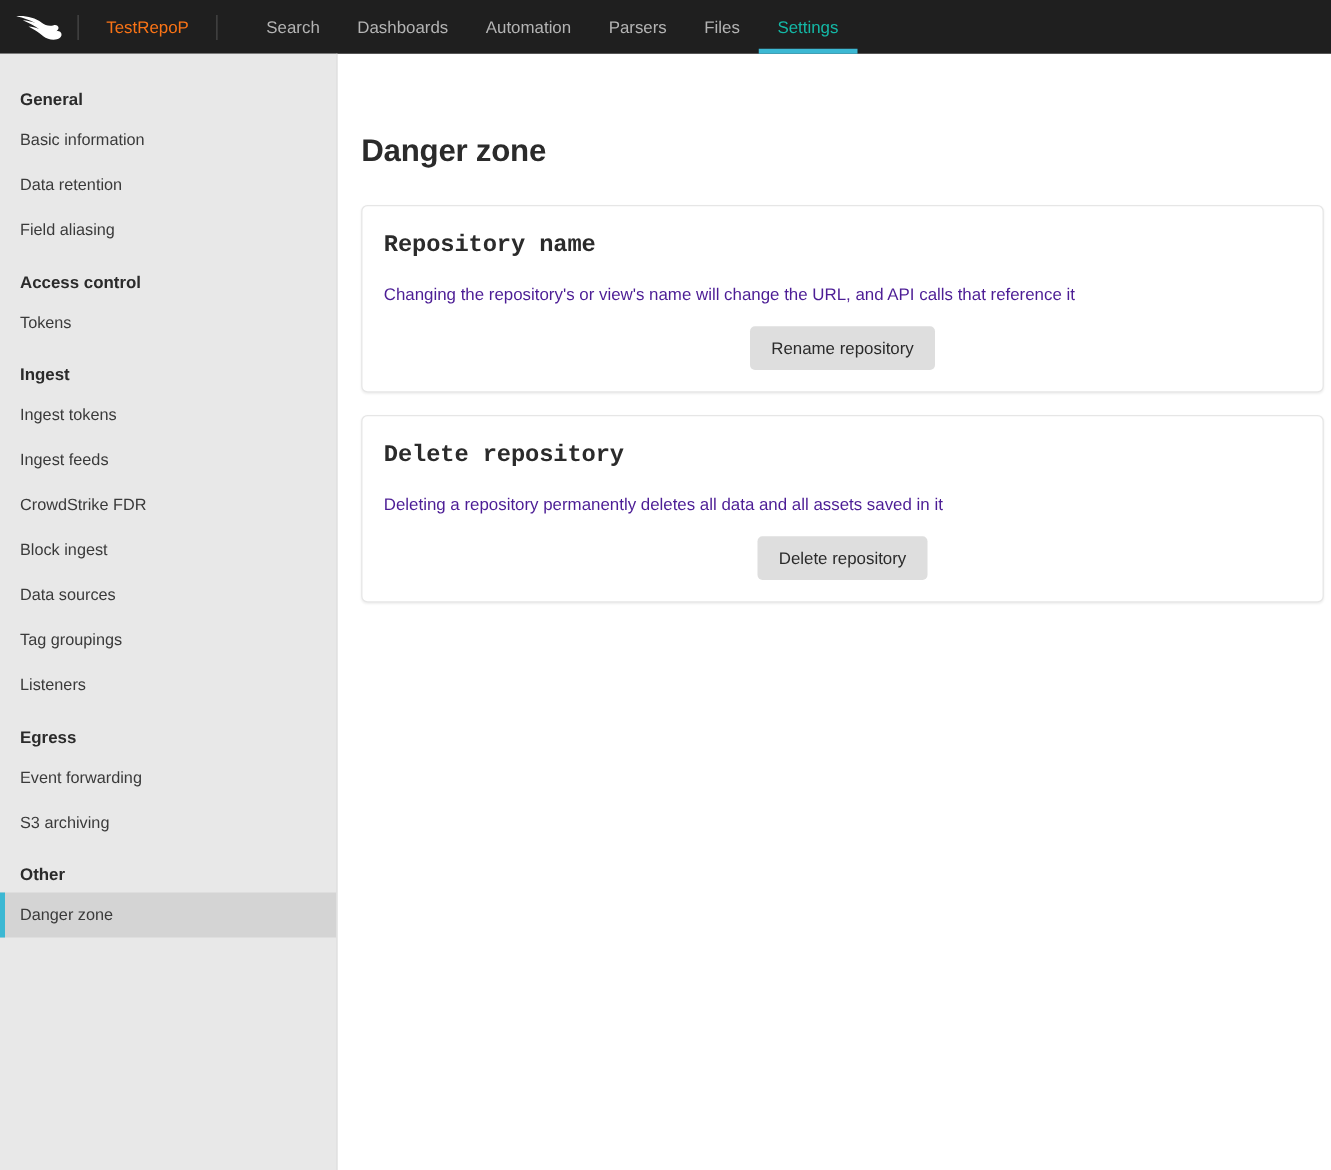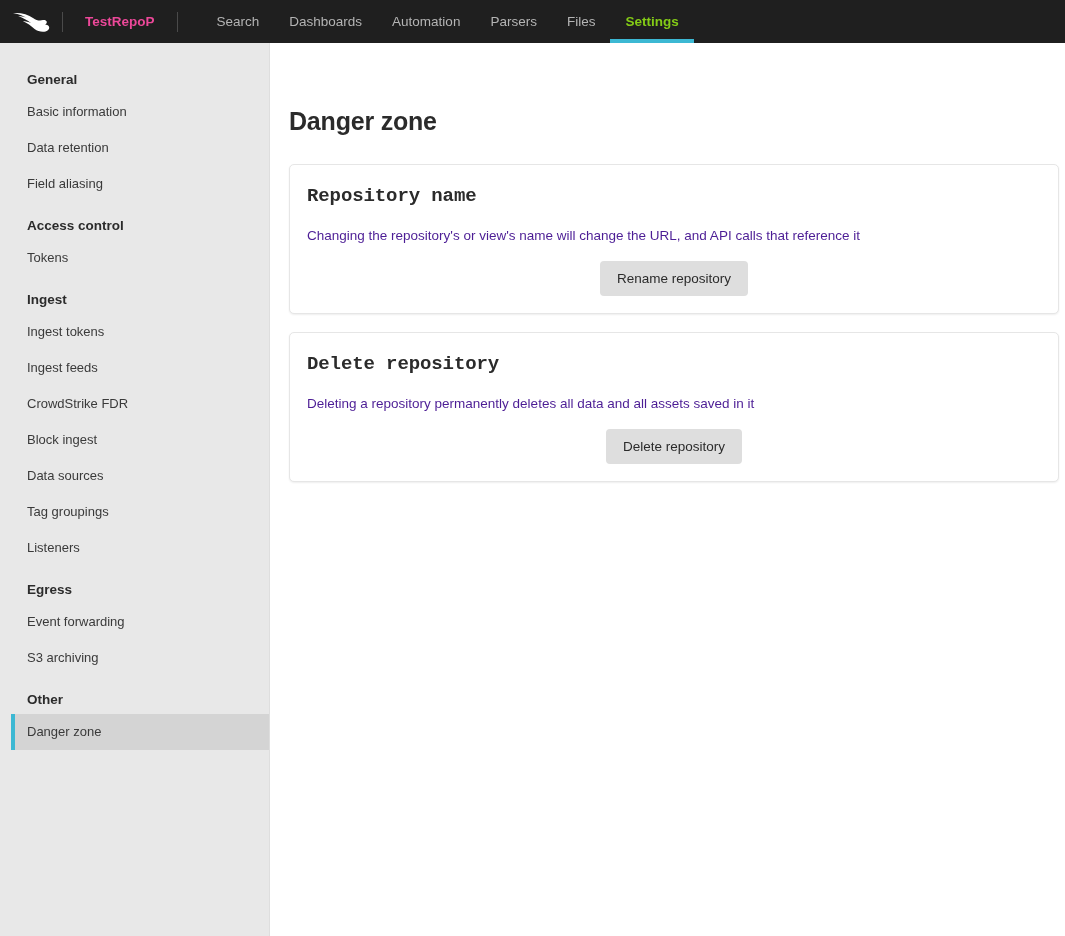--- a/index.html
+++ b/index.html
@@ -28,47 +28,46 @@
   }
   .falcon-logo { display: block; }
   .divider-pipe {
     width: 1px;
     background: #4a4a4a;
     height: 20px;
     align-self: center;
     flex: 0 0 auto;
   }
   .repo-name {
-    color: #ec4899;
+    color: #f97316;
     font-size: 13.5px;
     padding: 0 22px;
     display: flex;
     align-items: center;
     flex: 0 0 auto;
     white-space: nowrap;
-    font-weight: bold;
   }
   .nav-items {
     display: flex;
     align-items: stretch;
     margin-left: 24px;
   }
   .nav-item {
     display: flex;
     align-items: center;
     padding: 0 15px;
     color: #b4b4b4;
     font-size: 13.5px;
     white-space: nowrap;
     position: relative;
     cursor: pointer;
   }
   .nav-item.active {
-    color: #84cc16;
-    font-weight: bold;
+    color: #14b8a6;
+    font-weight: normal;
   }
   .nav-item.active::after {
     content: "";
     position: absolute;
     left: 0; right: 0; bottom: 0;
     height: 4px;
     background: #3cb8d3;
   }
 
   
@@ -80,21 +79,20 @@
 
   
   .sidebar {
     width: 270px;
     flex: 0 0 270px;
     background: #e8e8e8;
     padding-top: 14px;
     border-right: 1px solid #dedede;
     overflow: hidden;
     position: relative;
-    padding-left: 11px;
   }
   .side-section {
     font-size: 13.5px;
     font-weight: bold;
     color: #2b2b2b;
     padding: 16px 16px 7px 16px;
   }
   .side-section.first { padding-top: 15px; }
   .side-link {
     font-size: 13px;

